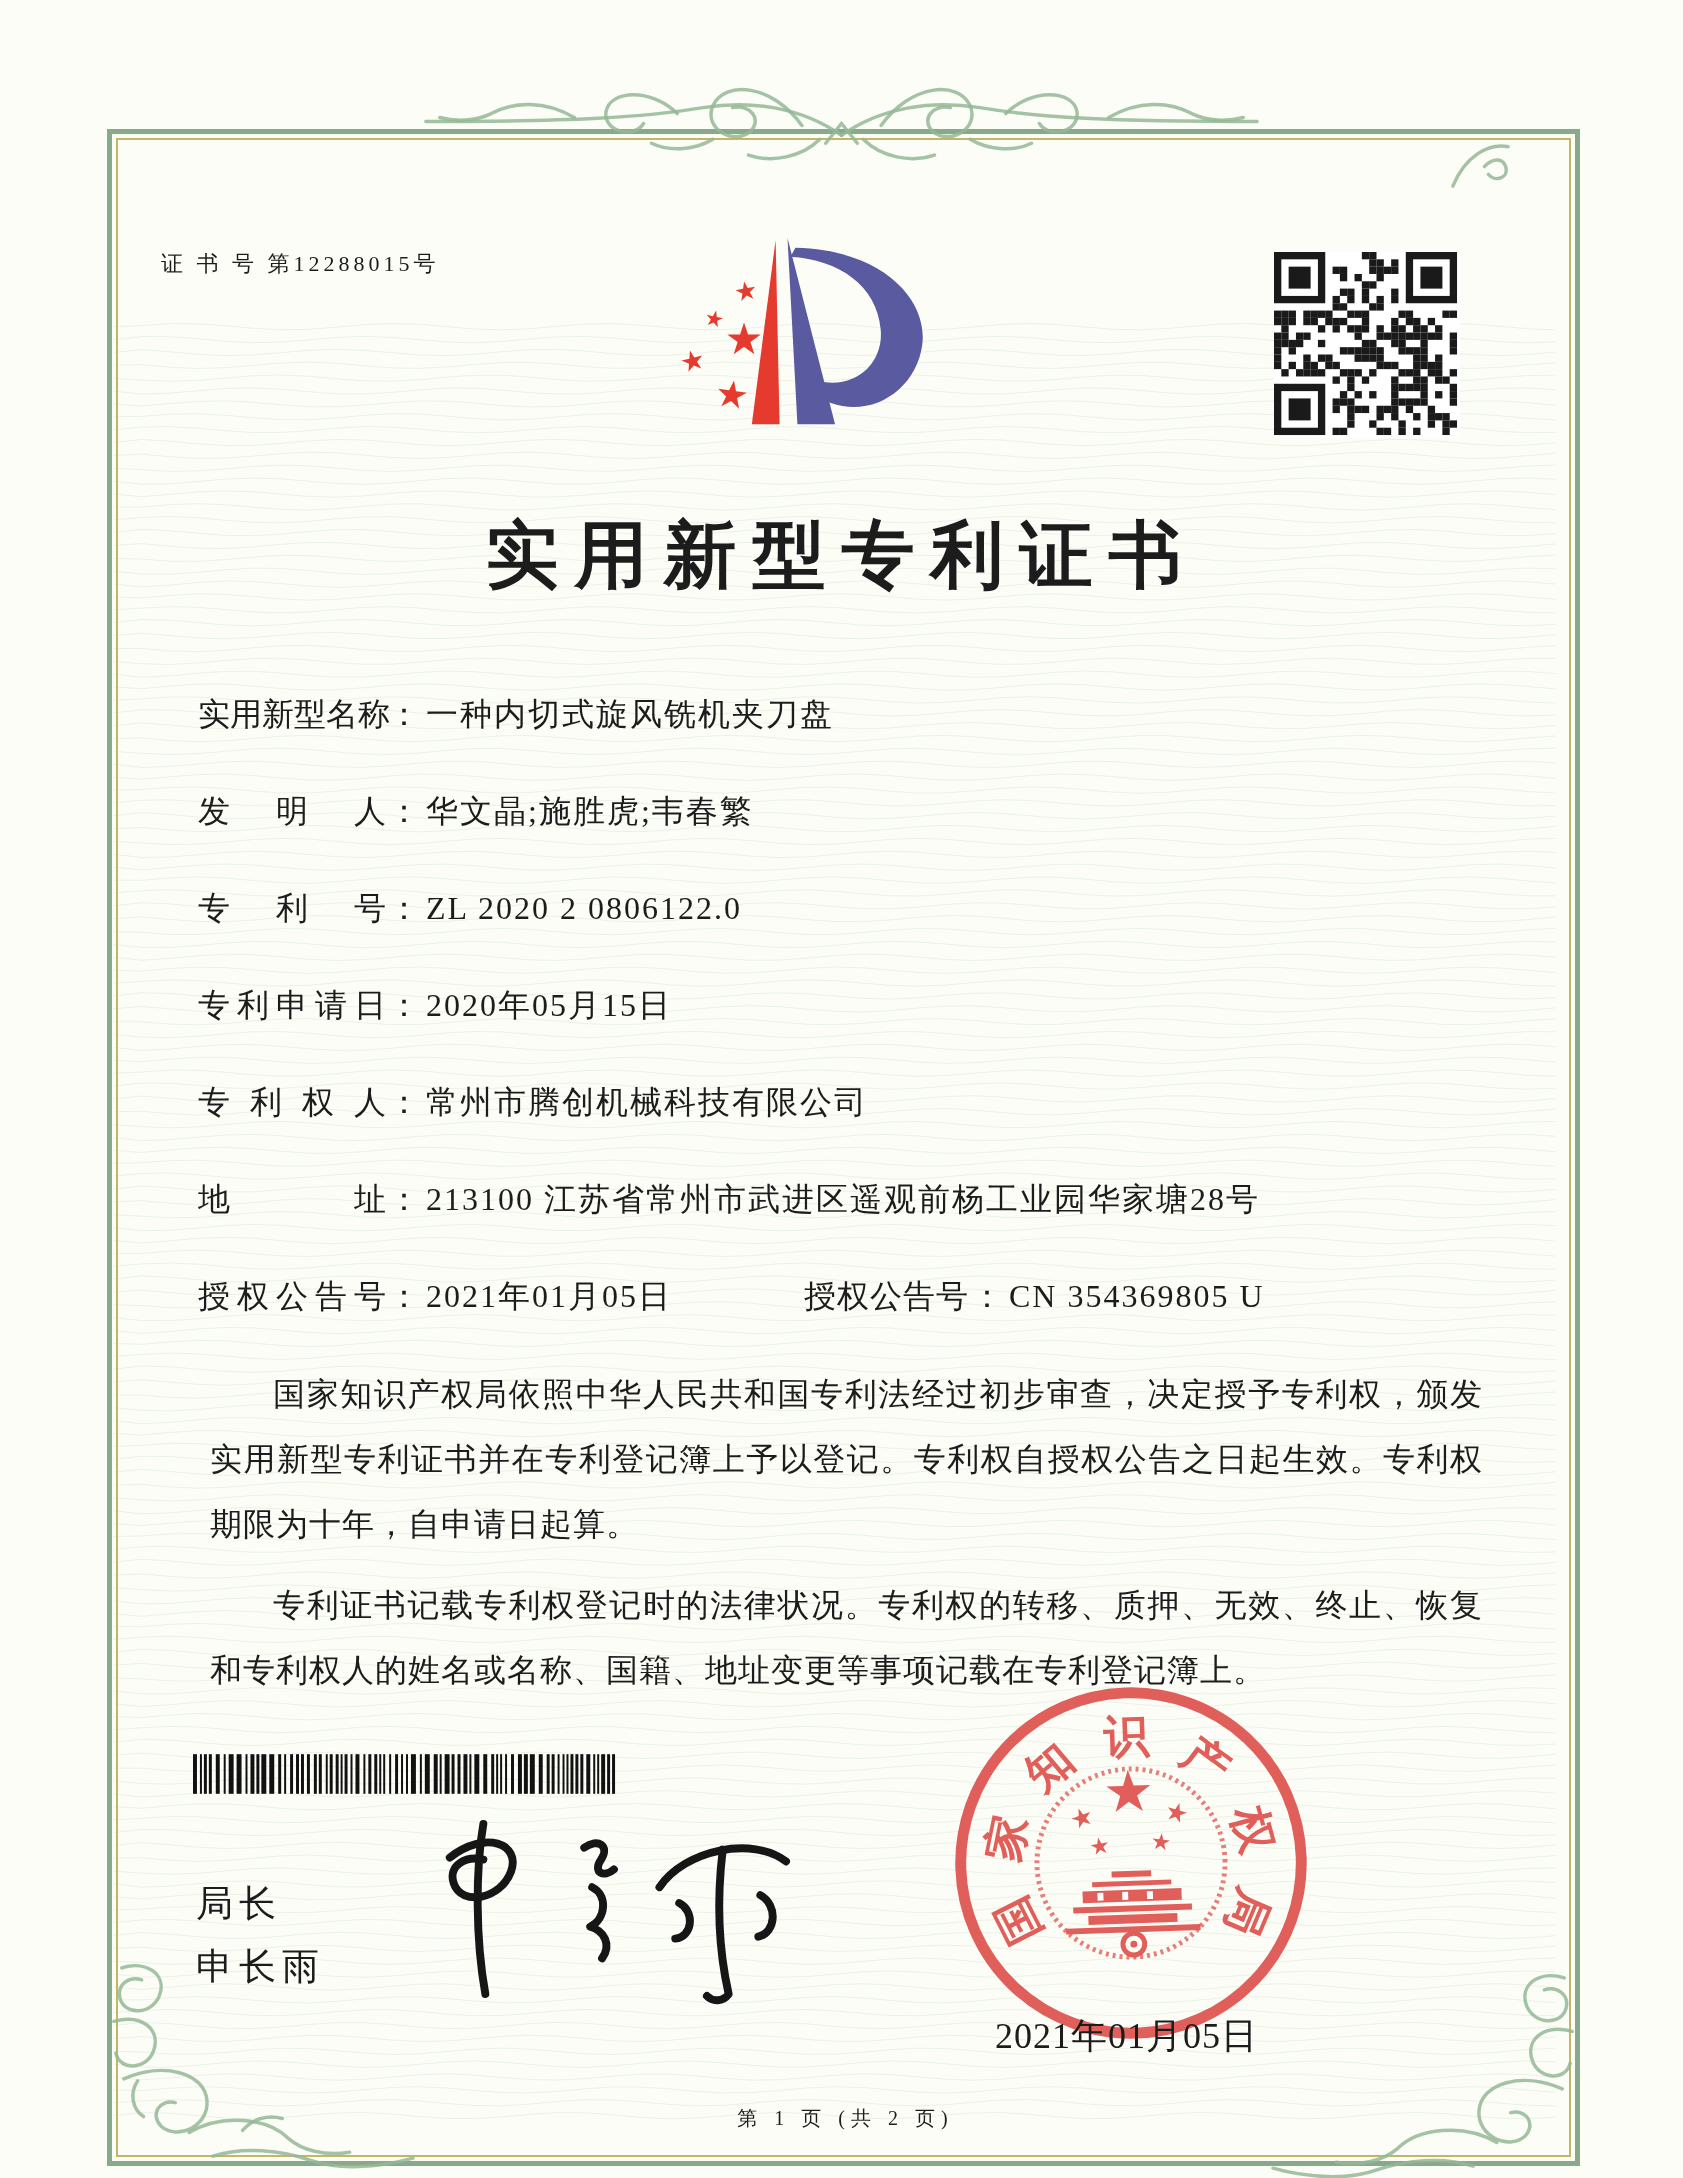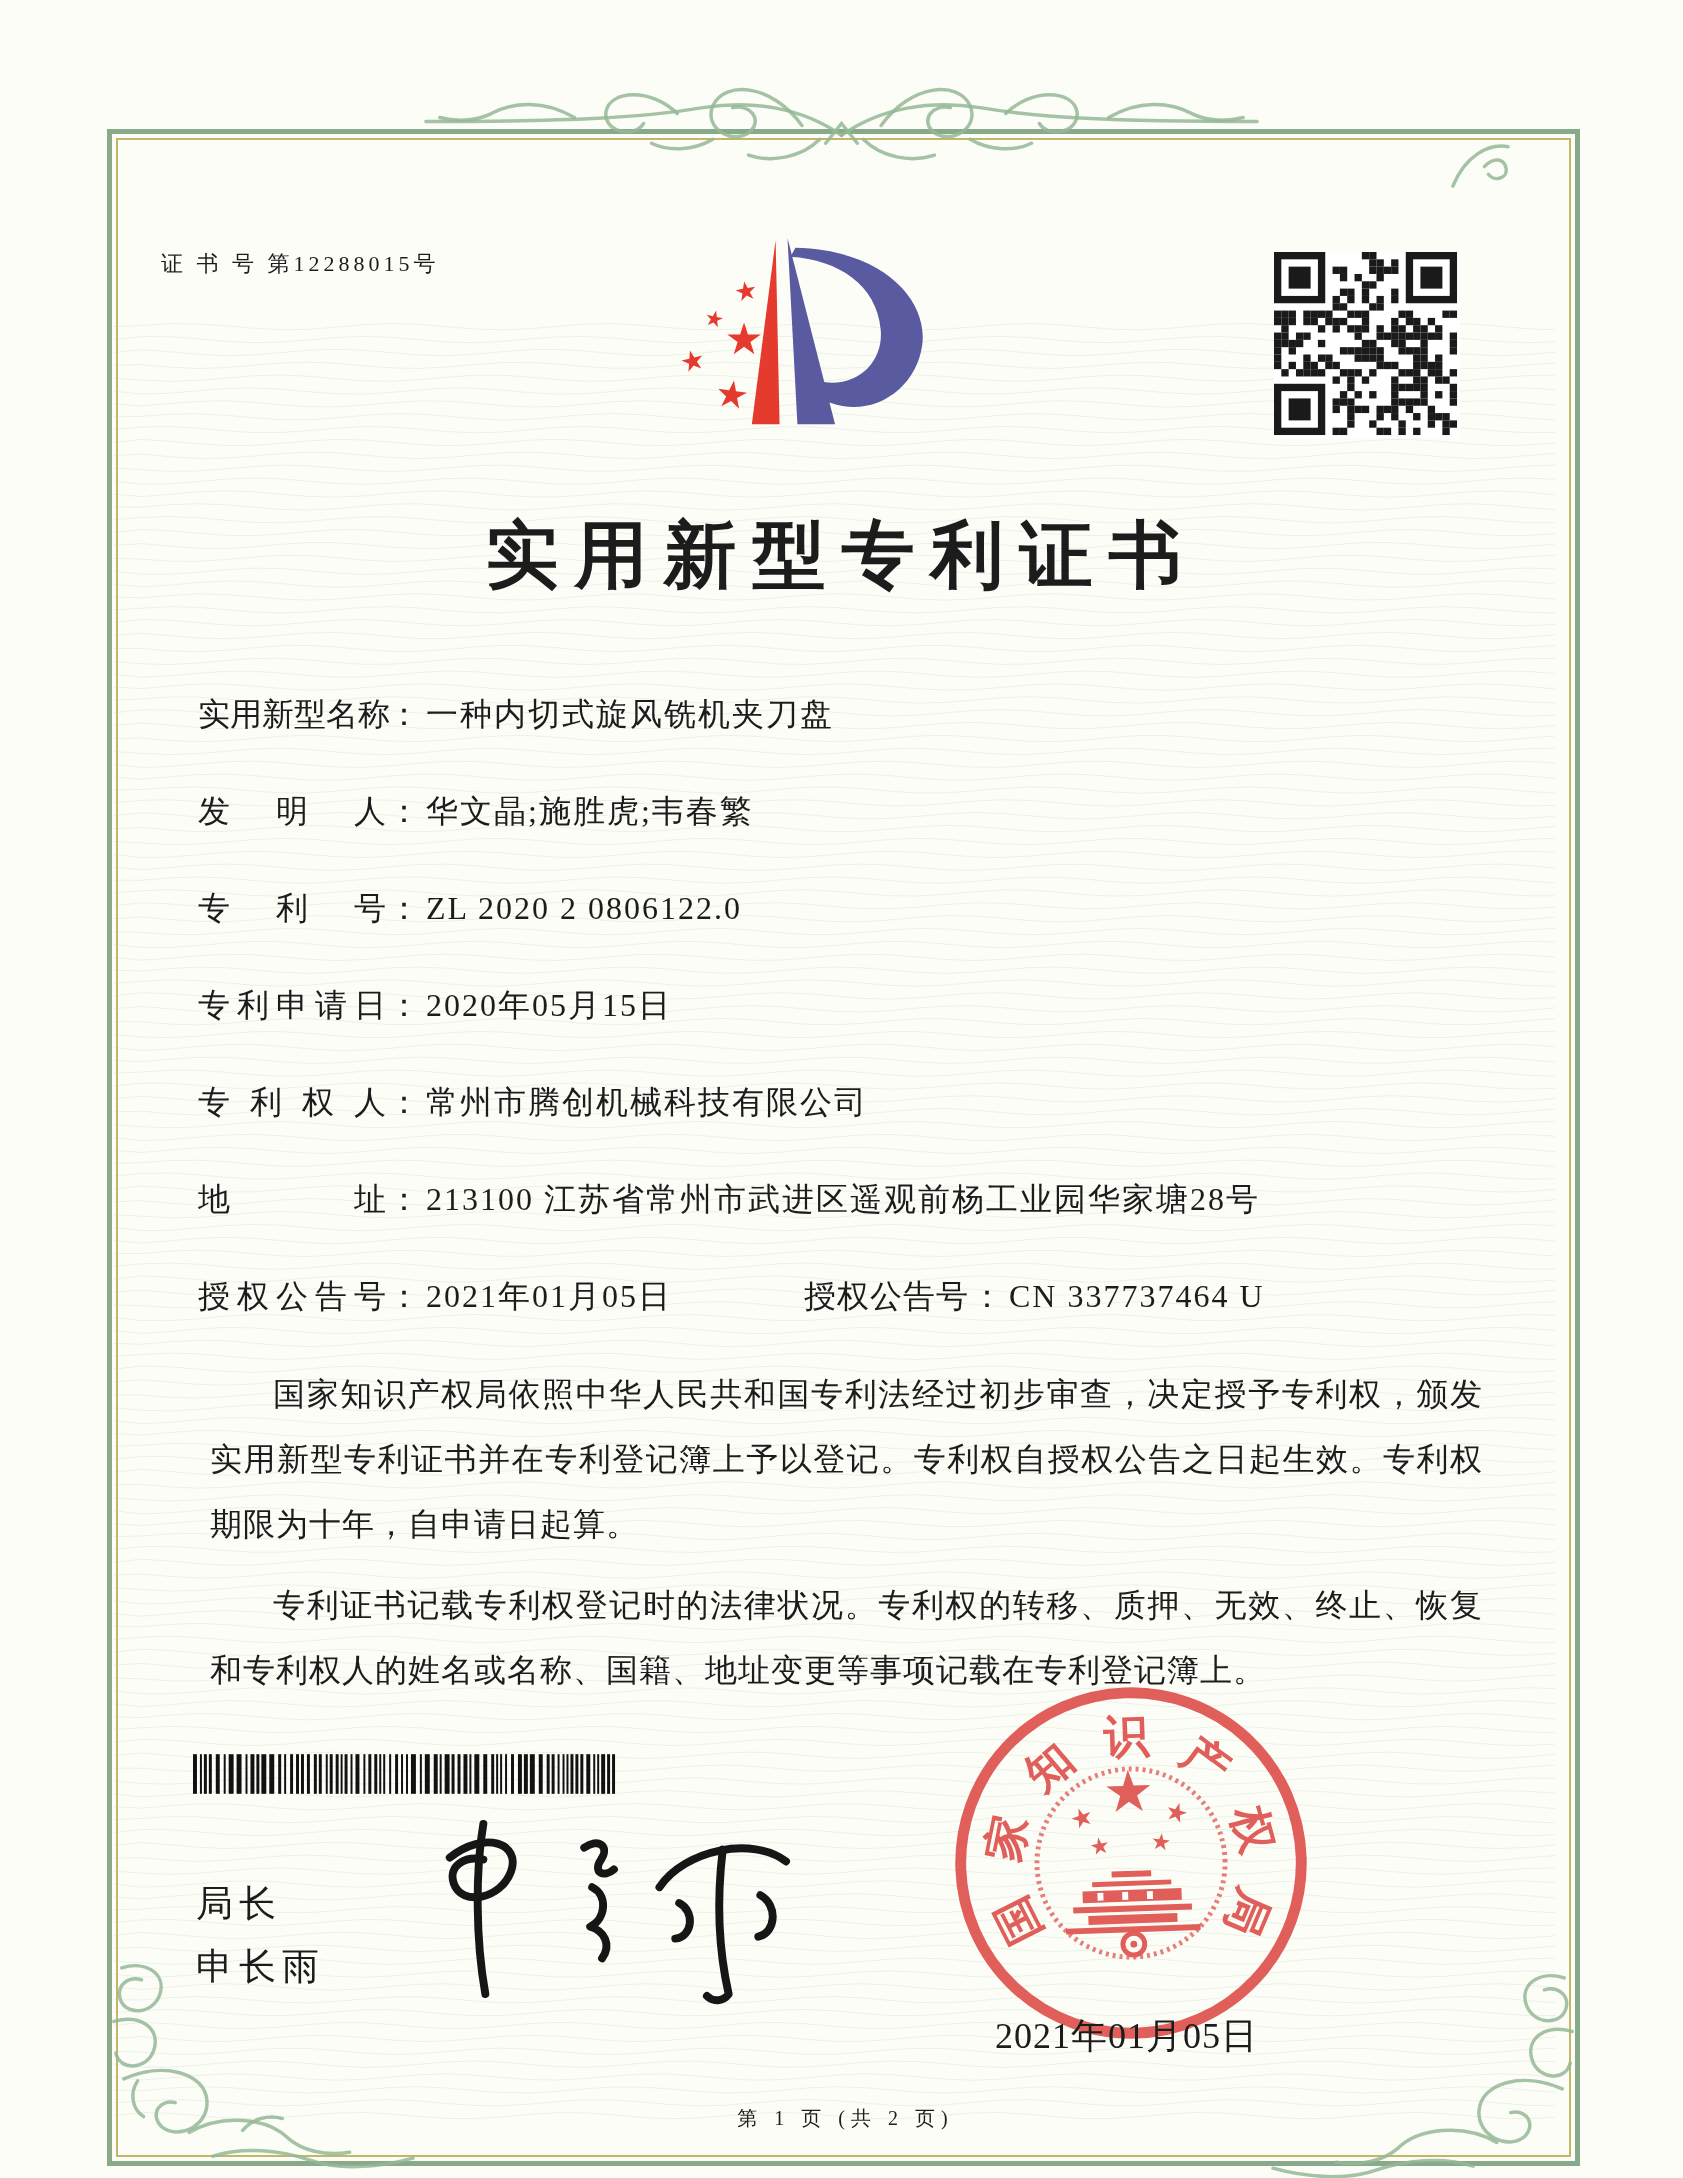--- a/index.html
+++ b/index.html
@@ -485,21 +485,21 @@
   </div>
   <div class="abs field-row" style="top:1081px">
     <span class="flabel">专利权人</span><span class="fcolon">：</span><span class="fvalue">常州市腾创机械科技有限公司</span>
   </div>
   <div class="abs field-row" style="top:1178px">
     <span class="flabel">地址</span><span class="fcolon">：</span><span class="fvalue">213100 江苏省常州市武进区遥观前杨工业园华家塘28号</span>
   </div>
   <div class="abs field-row" style="top:1275px">
     <span class="flabel">授权公告号</span><span class="fcolon">：</span><span class="fvalue">2021年01月05日</span>
     <span class="grant2">
-      <span class="glabel">授权公告号</span><span class="fcolon">：</span><span class="fvalue">CN 337737464 U</span>
+      <span class="glabel">授权公告号</span><span class="fcolon">：</span><span class="fvalue">CN 354369805 U</span>
     </span>
   </div>
 
   <div class="abs paras">
     <p>国家知识产权局依照中华人民共和国专利法经过初步审查，决定授予专利权，颁发实用新型专利证书并在专利登记簿上予以登记。专利权自授权公告之日起生效。专利权期限为十年，自申请日起算。</p>
     <p>专利证书记载专利权登记时的法律状况。专利权的转移、质押、无效、终止、恢复和专利权人的姓名或名称、国籍、地址变更等事项记载在专利登记簿上。</p>
   </div>
 
   <svg id="barcode" class="abs" width="426" height="40" viewBox="0 0 430 40">
       <rect x="0" y="0" width="4" height="40" fill="#111"></rect>

